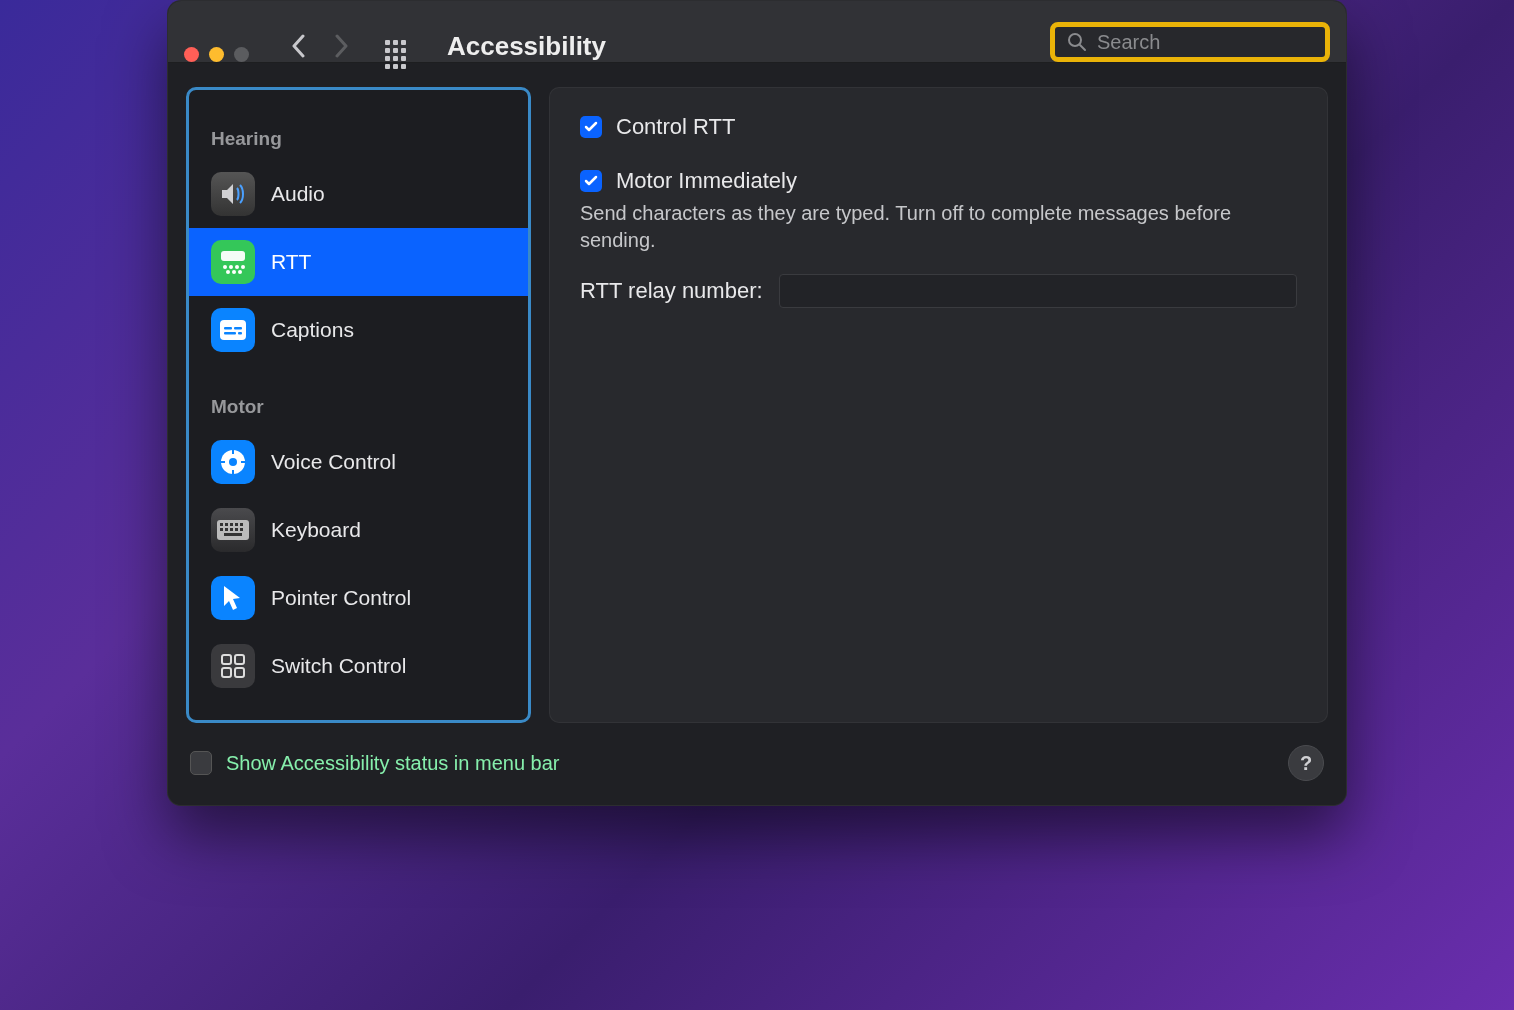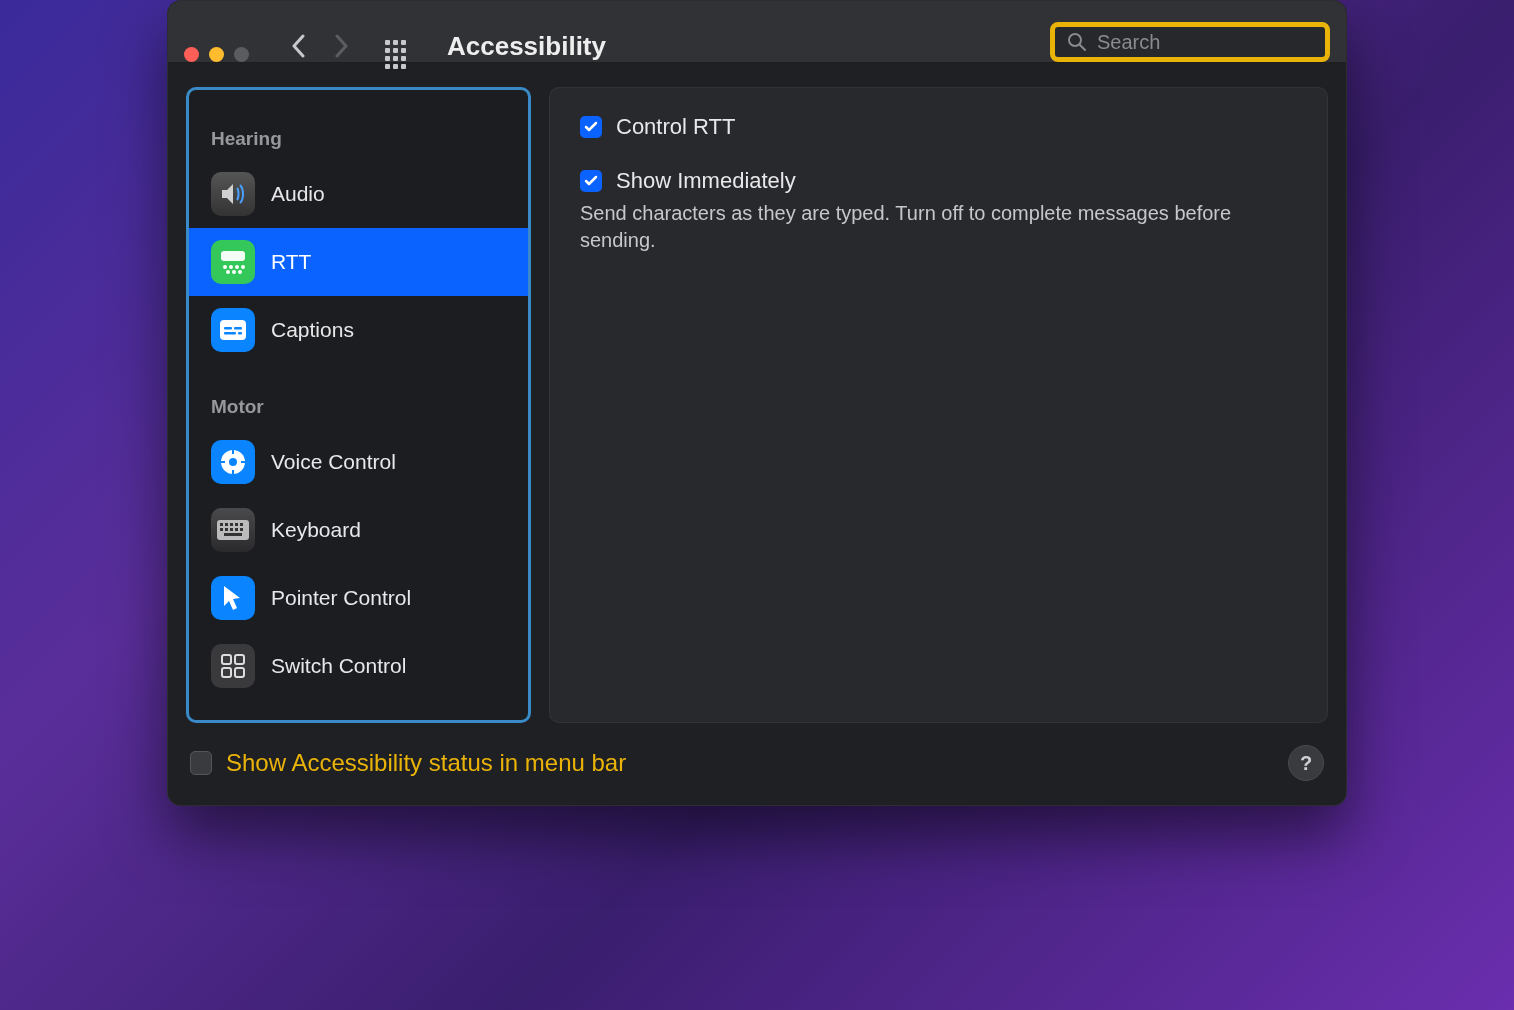--- a/index.html
+++ b/index.html
@@ -153,21 +153,21 @@
     margin: 12px 0 0 12px;
   }
 
   .footer {
     display:flex;
     align-items:center;
     padding: 10px 22px 24px 22px;
     gap: 14px;
   }
   .footer .chk { width:24px; height:24px; }
-  .footer-label { color:#eab308; font-size:24px; flex:1; }
+  .footer-label { color:#86efac; font-size:20px; flex:1; }
   .help-btn {
     width:36px; height:36px; border-radius:50%;
     background:#3a3b3f; color:#d0d0d3;
     display:flex; align-items:center; justify-content:center;
     font-size:20px; font-weight:600;
     border:1px solid #4a4b4f;
     cursor:pointer;
   }
 </style>
 </head>
@@ -329,24 +329,28 @@
       </div>
 
       <div style="height:14px"></div>
 
       <div class="chk-row" style="margin-bottom:6px;">
         <div class="chk">
           <svg width="14" height="14" viewBox="0 0 14 14">
               <path d="M2 7l3 3 7-7" stroke="#fff" stroke-width="2.5" fill="none" stroke-linecap="round" stroke-linejoin="round"></path>
             </svg>
         </div>
-        <span>Show Immediately</span>
+        <span>Motor Immediately</span>
       </div>
       <div class="desc">Send characters as they are typed. Turn off to complete messages before sending.</div>
 
+      <div class="field-row">
+        <span class="field-label">RTT relay number:</span>
+        <input class="field-input" type="text" value="" style="">
+      </div>
 
     </div>
   </div>
 
   <div class="footer">
     <div class="chk unchecked"></div>
     <span class="footer-label">Show Accessibility status in menu bar</span>
     <div class="help-btn">
       <span>?</span>
     </div>

